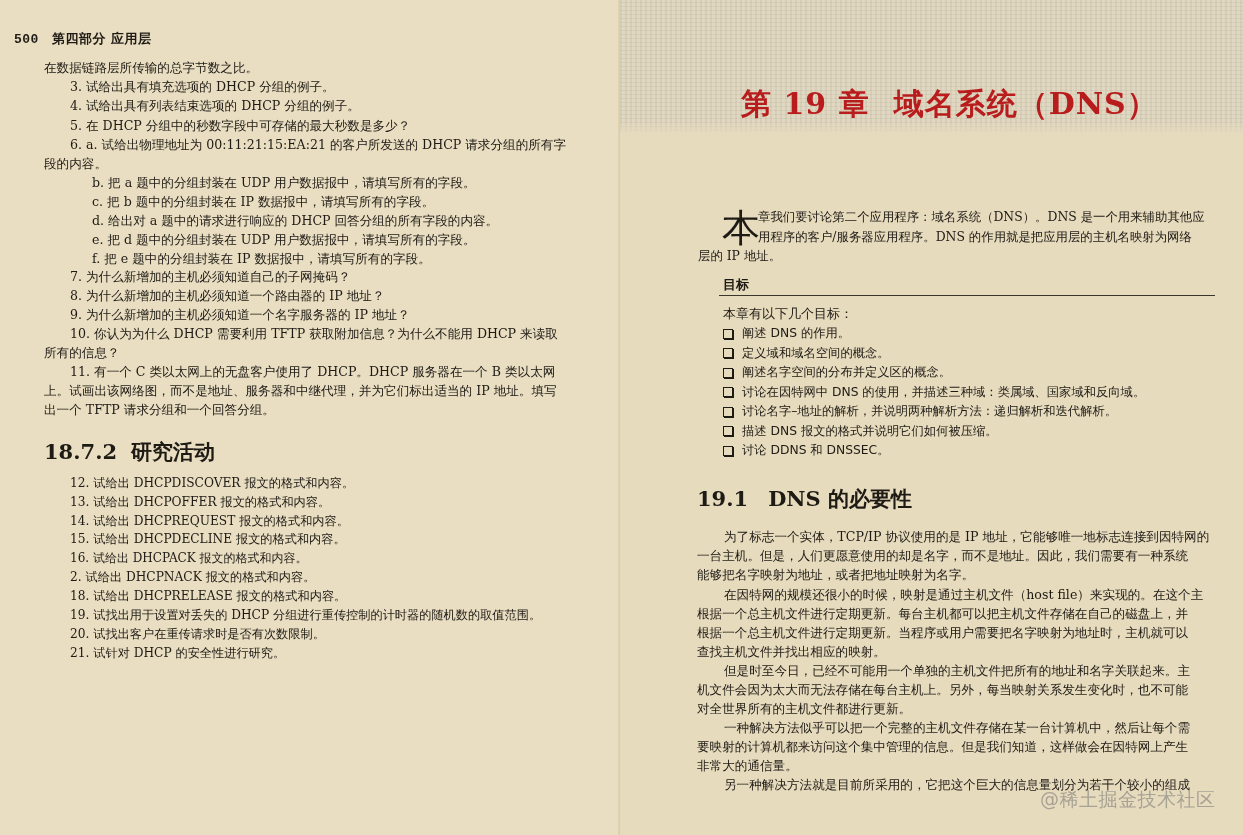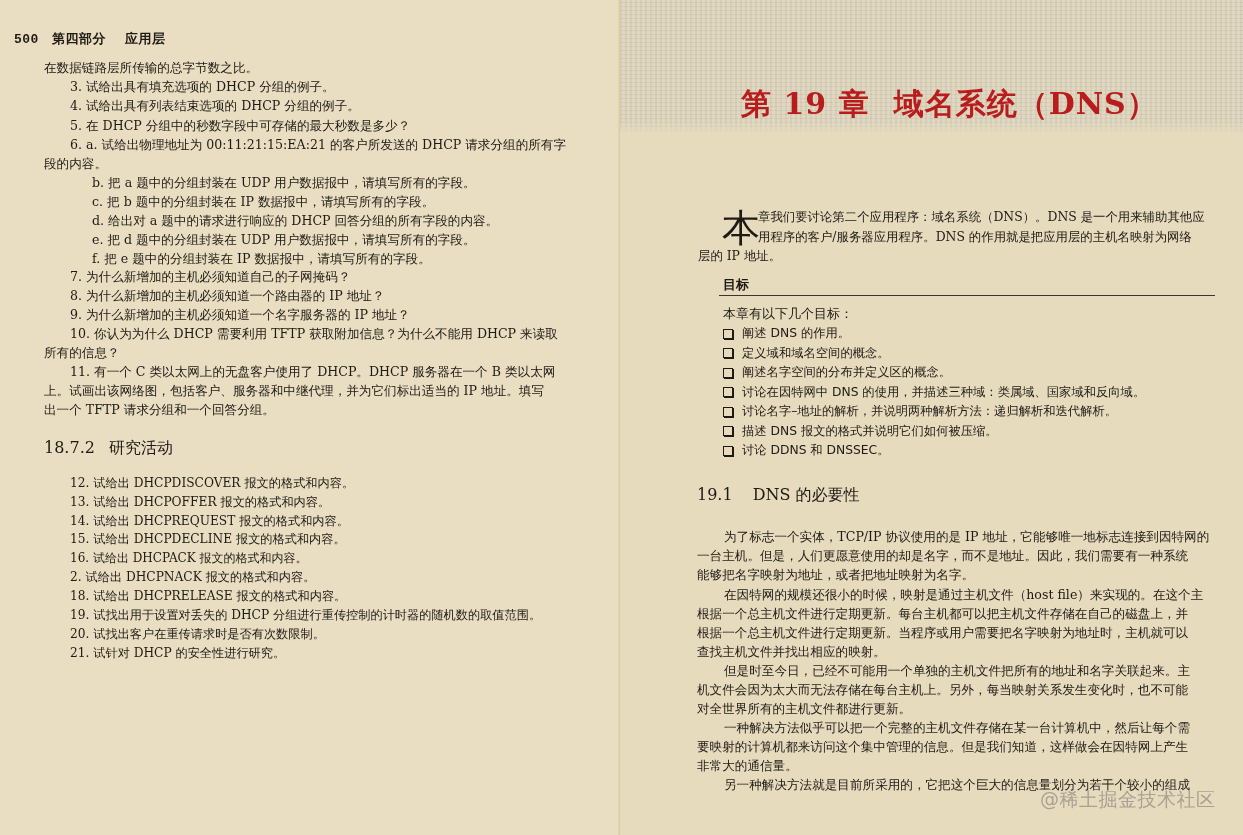--- a/index.html
+++ b/index.html
@@ -22,23 +22,23 @@
       repeating-linear-gradient(90deg, rgba(150,140,110,0.10) 0 2px, rgba(255,255,255,0.05) 2px 5px),
       repeating-linear-gradient(0deg, rgba(140,130,100,0.10) 0 1px, rgba(255,255,255,0.04) 1px 4px),
       #ddd4bd;
   }
   .header-band::after{
     content:""; position:absolute; left:0; right:0; bottom:0; height:14px;
     background:linear-gradient(180deg, rgba(221,212,189,0), #e7dbbe);
   }
   .running-head { position:absolute; left:14px; top:30px; font-size:13px; font-weight:bold; letter-spacing:0.5px; }
   .running-head .pn { margin-right:8px;font-family:Liberation Mono, monospace; }
-  .running-head .part { margin-right:14px; }
+  .running-head .part { }
   .txt { position:absolute; font-size:12.6px; line-height:19px; white-space:nowrap; }
-  .sec-title { position:absolute; font-size:16px; font-weight:normal; }
+  .sec-title { position:absolute; font-size:21px; font-weight:bold; }
   .chapter-title {
     position:absolute; left:121px; top:84px; font-size:30px; font-weight:bold; letter-spacing:1px; color:#b91c1c;
   }
   .chapter-title .num { margin-right:24px; }
   .dropcap { position:absolute; left:102px; top:208px; font-size:38px; line-height:40px; font-weight:normal; }
   .obj-heading { position:absolute; left:103px; top:276px; font-size:13px; font-weight:bold; font-family:"DejaVu Sans","Liberation Sans",sans-serif; }
   .obj-rule { position:absolute; left:99px; top:295px; width:496px; height:1px; background:#3b362c; }
   .obj-intro { position:absolute; left:103px; top:305px; font-size:13px;font-family:Liberation Serif, serif; }
   .obj-list { position:absolute; left:103px; top:324px; margin:0; padding:0; list-style:none;
               font-family:"DejaVu Sans","Liberation Sans",sans-serif; font-size:12.3px; }
@@ -68,21 +68,21 @@
   <div class="txt" style="left:92px;top:192px">c. 把 b 题中的分组封装在 IP 数据报中，请填写所有的字段。</div>
   <div class="txt" style="left:92px;top:211px">d. 给出对 a 题中的请求进行响应的 DHCP 回答分组的所有字段的内容。</div>
   <div class="txt" style="left:92px;top:230px">e. 把 d 题中的分组封装在 UDP 用户数据报中，请填写所有的字段。</div>
   <div class="txt" style="left:92px;top:249px">f. 把 e 题中的分组封装在 IP 数据报中，请填写所有的字段。</div>
   <div class="txt" style="left:70px;top:267px">7. 为什么新增加的主机必须知道自己的子网掩码？</div>
   <div class="txt" style="left:70px;top:286px">8. 为什么新增加的主机必须知道一个路由器的 IP 地址？</div>
   <div class="txt" style="left:70px;top:305px">9. 为什么新增加的主机必须知道一个名字服务器的 IP 地址？</div>
   <div class="txt" style="left:70px;top:324px">10. 你认为为什么 DHCP 需要利用 TFTP 获取附加信息？为什么不能用 DHCP 来读取</div>
   <div class="txt" style="left:44px;top:343px">所有的信息？</div>
   <div class="txt" style="left:70px;top:362px">11. 有一个 C 类以太网上的无盘客户使用了 DHCP。DHCP 服务器在一个 B 类以太网</div>
-  <div class="txt" style="left:44px;top:381px">上。试画出该网络图，包括客户、服务器和中继代理，并为它们标出适当的 IP 地址。填写</div>
+  <div class="txt" style="left:44px;top:381px">上。试画出该网络图，而不是地址、服务器和中继代理，并为它们标出适当的 IP 地址。填写</div>
   <div class="txt" style="left:44px;top:400px">出一个 TFTP 请求分组和一个回答分组。</div>
 
   <div class="sec-title" style="left:44px;top:438px">
     <span style="margin-right:14px">18.7.2</span><span>研究活动</span>
   </div>
 
   <div class="txt" style="left:70px;top:474px;font-size:12.2px">12. 试给出 DHCPDISCOVER 报文的格式和内容。</div>
   <div class="txt" style="left:70px;top:493px;font-size:12.2px">13. 试给出 DHCPOFFER 报文的格式和内容。</div>
   <div class="txt" style="left:70px;top:512px;font-size:12.2px">14. 试给出 DHCPREQUEST 报文的格式和内容。</div>
   <div class="txt" style="left:70px;top:530px;font-size:12.2px">15. 试给出 DHCPDECLINE 报文的格式和内容。</div>

